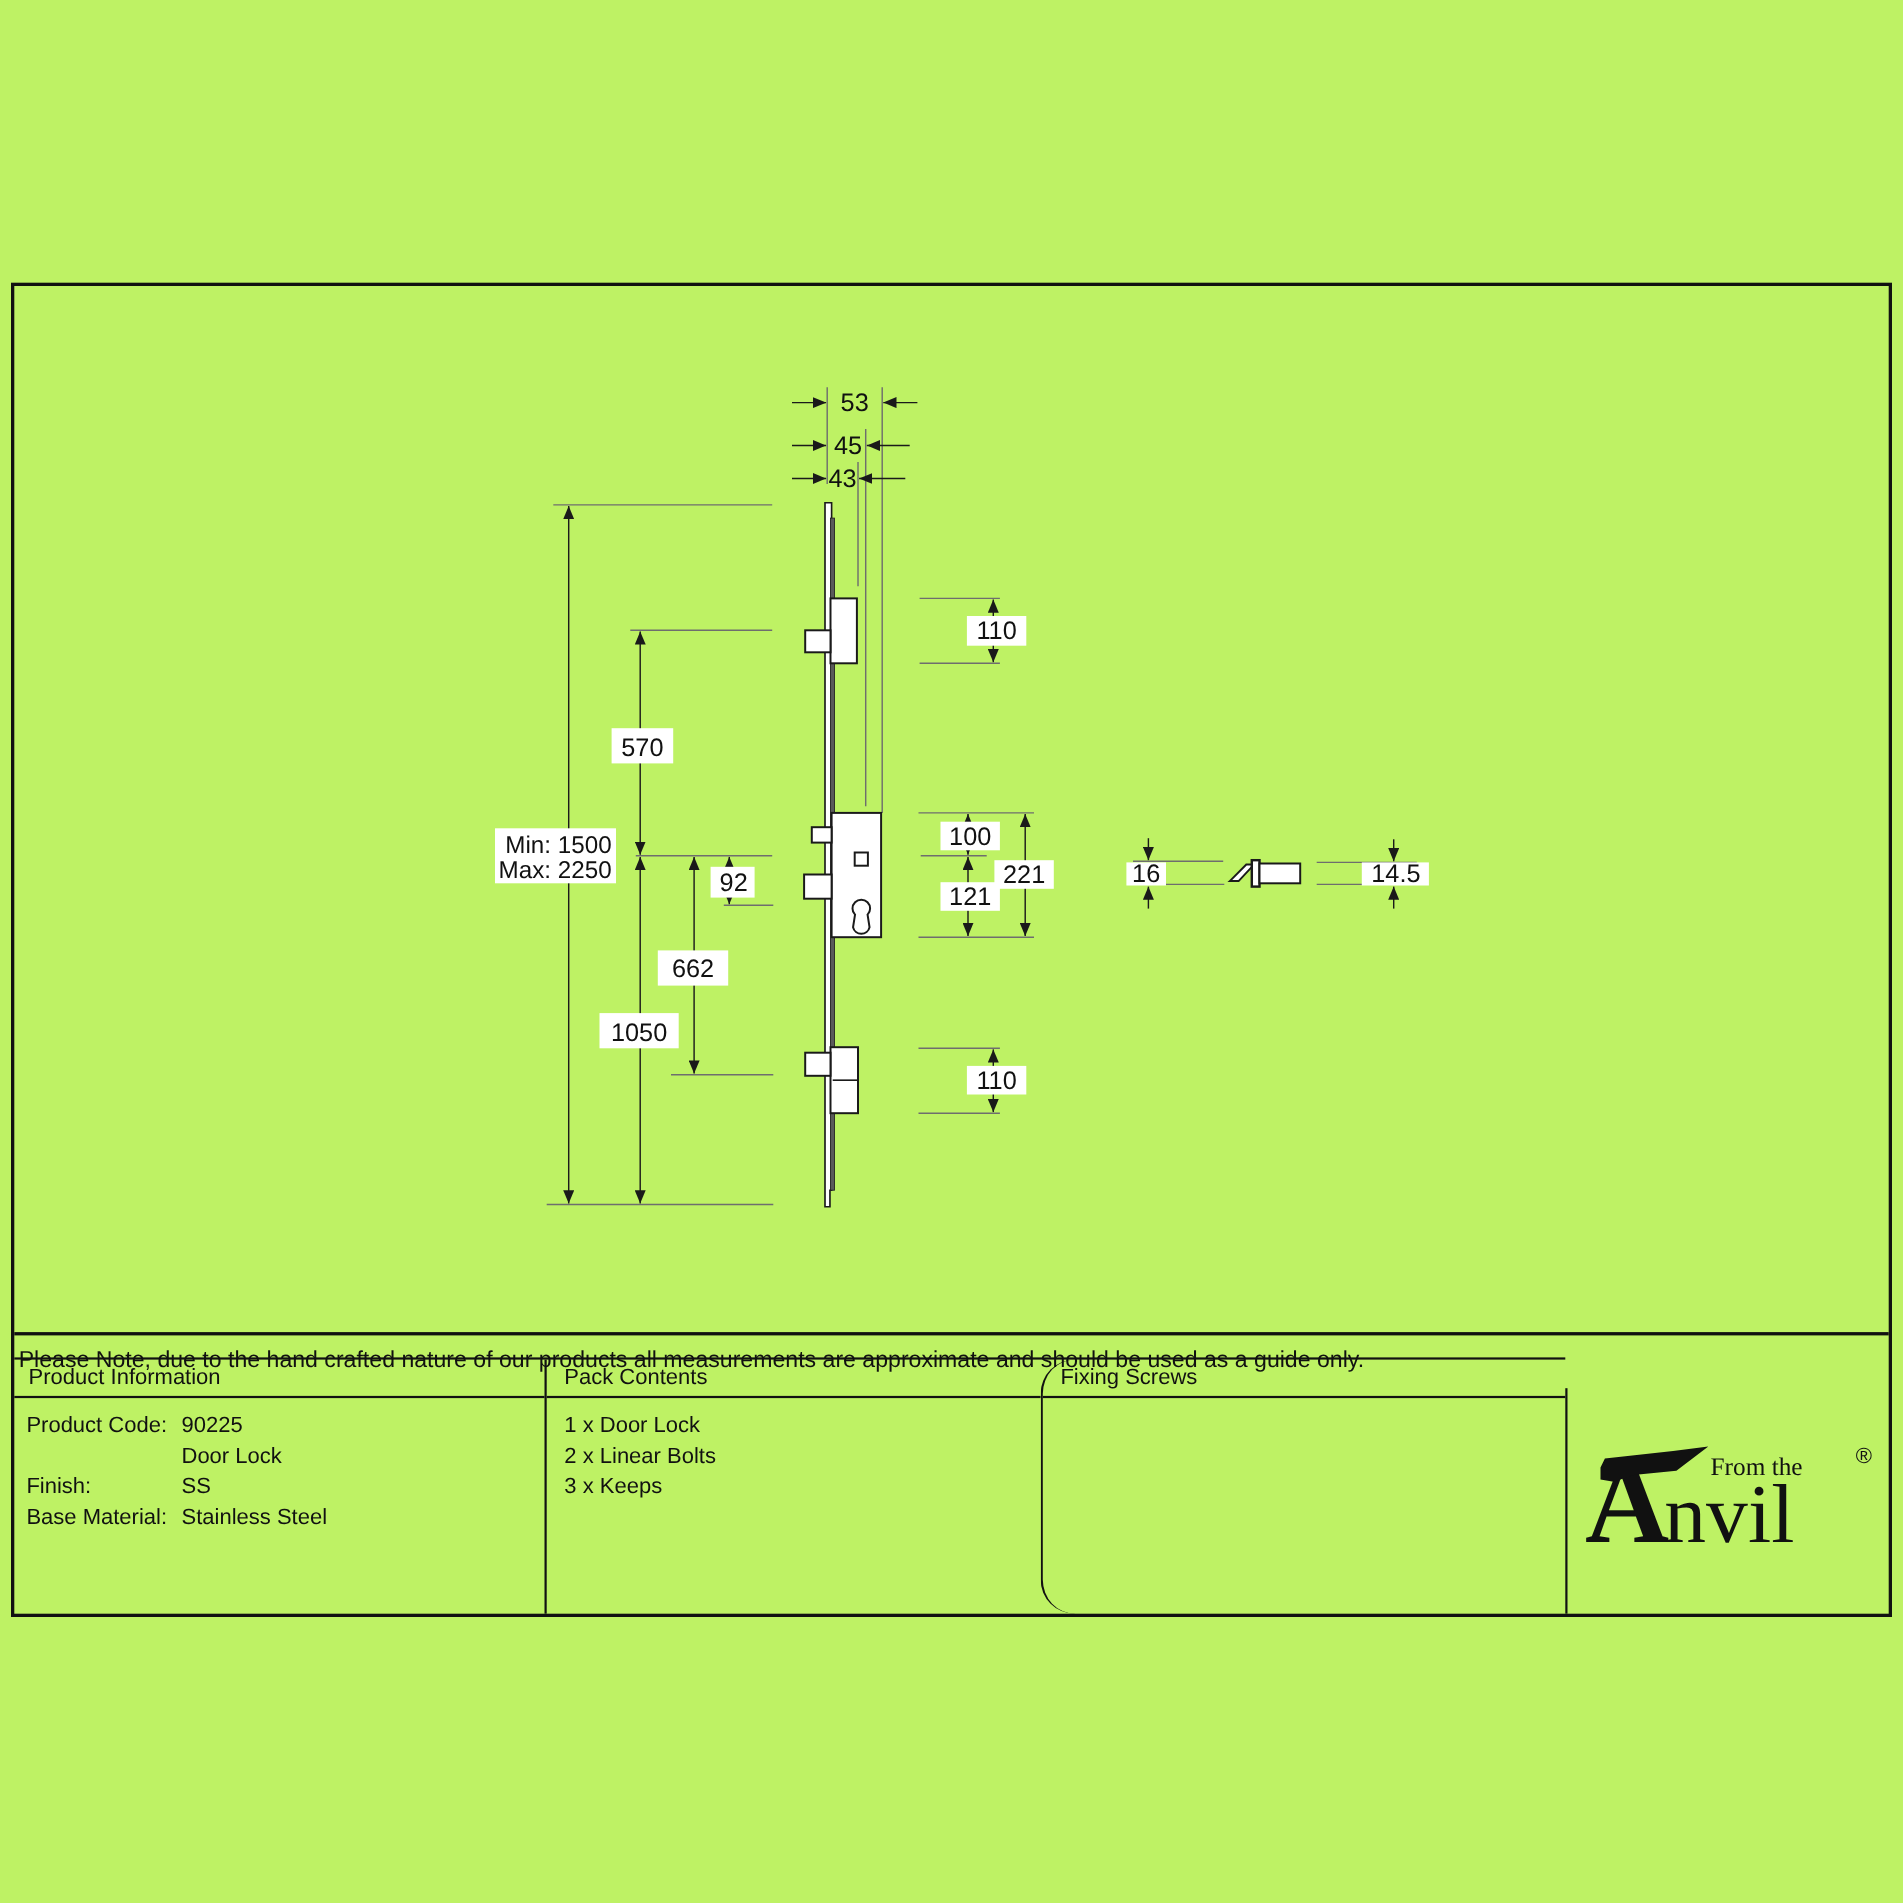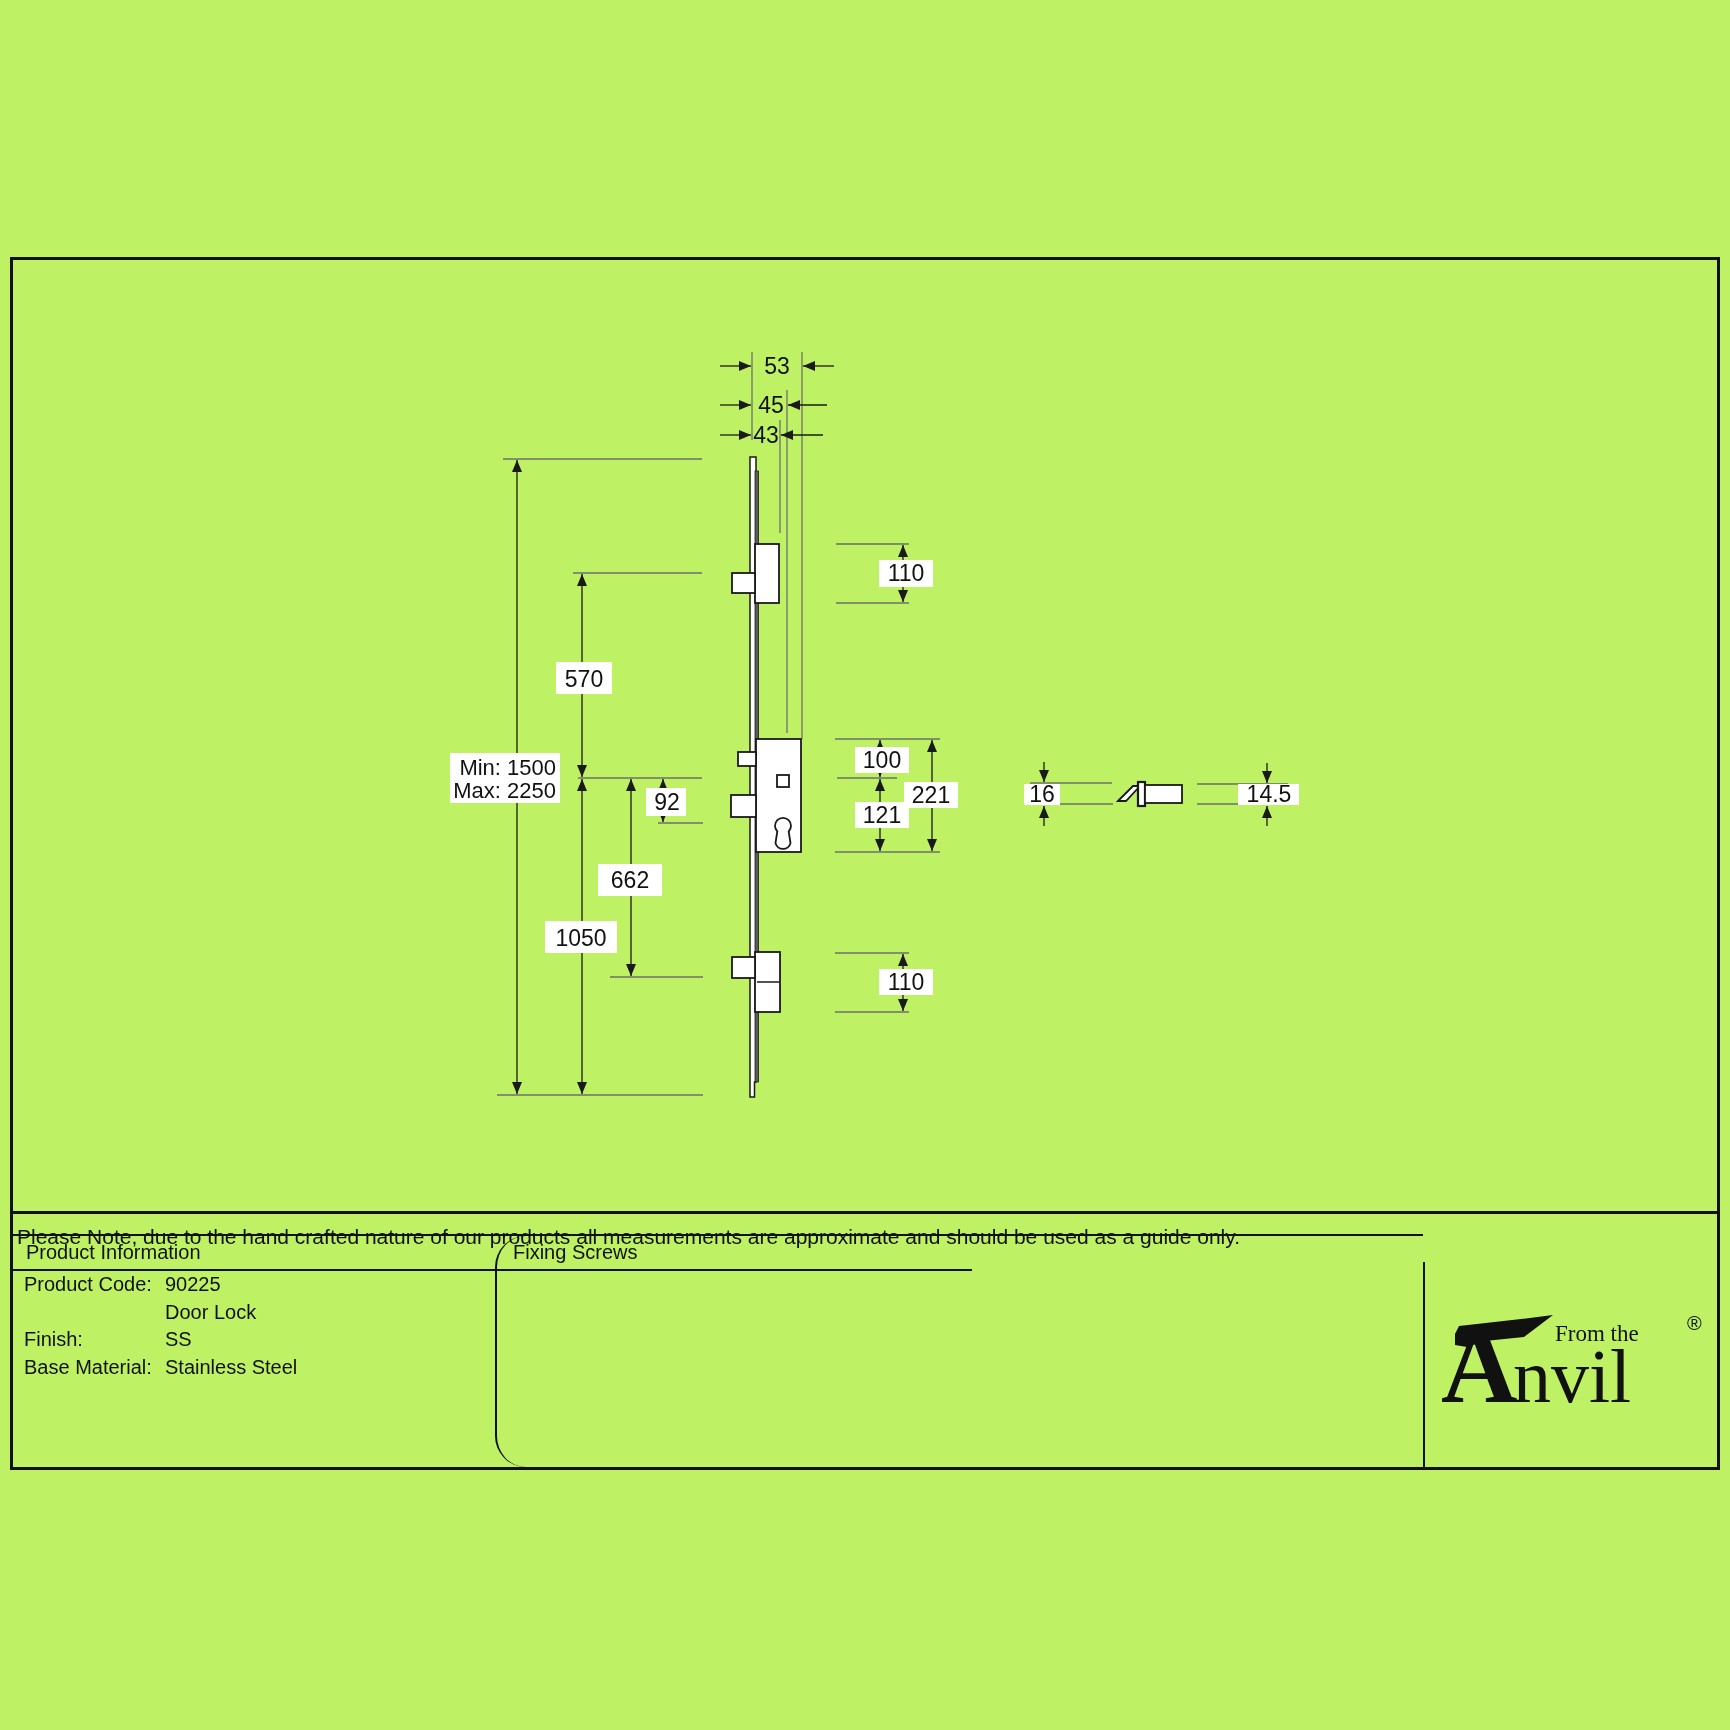--- a/index.html
+++ b/index.html
@@ -15,21 +15,21 @@
   
   .cols{position:absolute;left:0;top:974px;bottom:0;width:1410px;
         border-top:2.5px solid #111;box-sizing:border-box;display:flex;}
   .col{box-sizing:border-box;}
   .col1{width:482px;}
   .col2{width:451px;border-left:2px solid #111;}
   .col3{width:477px;border-left:2px solid #111;border-radius:31px;}
   .col-header{height:35px;border-bottom:2px solid #111;box-sizing:border-box;
               font-size:20px;line-height:33px;padding-left:13px;}
   .col2 .col-header,.col3 .col-header{padding-left:16px;}
-  .col-body{padding-top:0;font-size:20px;}
+  .col-body{padding-top:12px;font-size:20px;}
   .kv{display:flex;line-height:27.5px;padding-left:11px;}
   .kv .k{width:141px;flex:none;}
   .kv .v{flex:1;}
   .pc-item{line-height:27.5px;padding-left:16px;}
   
   .logo-cell{position:absolute;left:1410px;top:1002px;right:0;bottom:0;
              border-left:2px solid #111;box-sizing:border-box;}
   .logo-svg{position:absolute;left:0;top:0;}
   svg text{font-family:"Liberation Sans",sans-serif;fill:#111;}
   svg text.serif{font-family:"Liberation Serif",serif;}
@@ -167,20 +167,28 @@
           <div class="kv">
             <span class="k">Finish:</span>
             <span class="v">SS</span>
           </div>
           <div class="kv">
             <span class="k">Base Material:</span>
             <span class="v">Stainless Steel</span>
           </div>
         </div>
       </div>
+      <div class="col col2">
+        <div class="col-header">Pack Contents</div>
+        <div class="col-body">
+          <div class="pc-item">1 x Door Lock</div>
+          <div class="pc-item">2 x Linear Bolts</div>
+          <div class="pc-item">3 x Keeps</div>
+        </div>
+      </div>
       <div class="col col3">
         <div class="col-header">Fixing Screws</div>
         <div class="col-body"></div>
       </div>
     </div>
 
     <div class="logo-cell">
       <svg class="logo-svg" width="293" height="206" viewBox="0 0 293 206">
         <text class="serif" x="16" y="140" font-size="106" font-weight="bold">A</text>
         <polygon fill="#111" points="34,64 96,57 128,53 99,75 60,79 42,85 30,83 30,72"></polygon>

